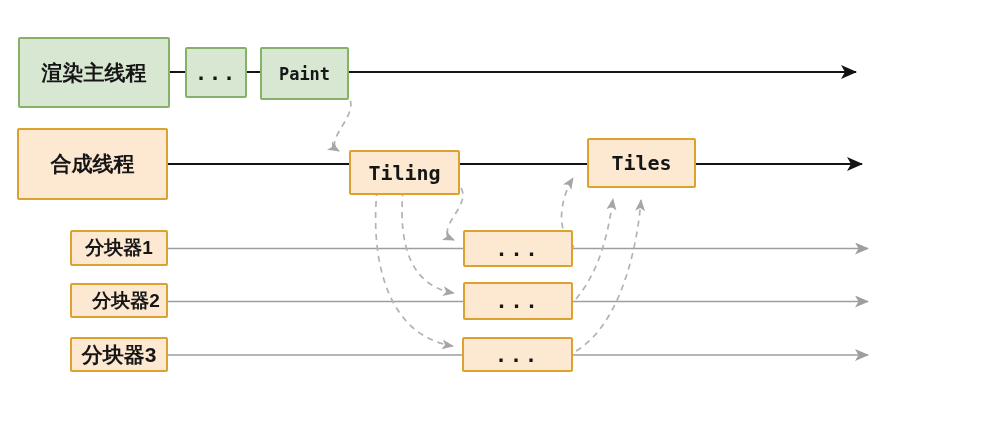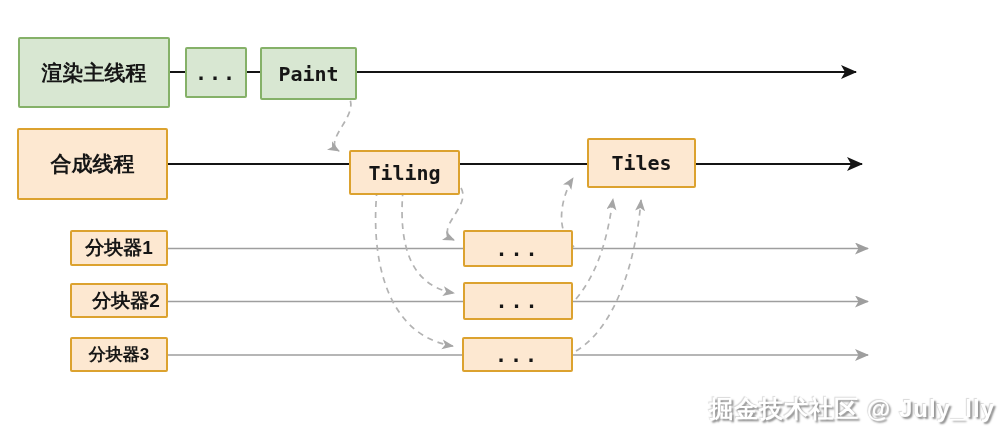--- a/index.html
+++ b/index.html
@@ -22,25 +22,25 @@
   .green{background:#d8e7d2;border:2px solid #85b168;}
   .orange{background:#fde8d1;border:2px solid #dca22f;}
   .cjk{font-family:"Liberation Sans", sans-serif;font-weight:600;}
   .mono{font-family:"DejaVu Sans Mono", monospace;font-weight:700;}
 
   
   #lane-main   {left:18px; top:37px; width:152px;height:71px;font-size:21px;}
   #lane-comp   {left:17px; top:128px;width:151px;height:72px;font-size:21px;}
   #lane-tiler1 {left:70px; top:230px;width:98px; height:36px;font-size:19px;font-weight:700;}
   #lane-tiler2 {left:70px; top:283px;width:98px; height:35px;font-size:19px;font-weight:700;padding-left:14px;}
-  #lane-tiler3 {left:70px; top:337px;width:98px; height:35px;font-size:17px;font-weight:700;}
+  #lane-tiler3 {left:70px; top:337px;width:98px; height:35px;font-size:21px;font-weight:700;}
 
   
   #box-dots-main {left:185px;top:47px; width:62px; height:51px;font-size:20px;letter-spacing:2px;}
-  #box-paint     {left:260px;top:47px; width:97px; height:53px;font-size:20px;}
+  #box-paint     {left:260px;top:47px; width:89px; height:53px;font-size:17px;}
   #box-tiling    {left:349px;top:150px;width:111px;height:45px;font-size:20px;}
   #box-tiles     {left:587px;top:138px;width:109px;height:50px;font-size:20px;}
   #box-dots-t1   {left:463px;top:230px;width:110px;height:37px;font-size:20px;letter-spacing:3px;}
   #box-dots-t2   {left:463px;top:282px;width:110px;height:38px;font-size:20px;letter-spacing:3px;}
   #box-dots-t3   {left:462px;top:337px;width:111px;height:35px;font-size:20px;letter-spacing:3px;}
 
   #watermark{
     position:absolute;
     left:700px;top:392px;width:295px;height:34px;
     display:flex;align-items:center;justify-content:flex-end;
@@ -103,14 +103,13 @@
   <div class="box orange cjk" id="lane-tiler3">分块器3</div>
 
   <div class="box green mono" id="box-dots-main">...</div>
   <div class="box green mono" id="box-paint">Paint</div>
   <div class="box orange mono" id="box-tiling">Tiling</div>
   <div class="box orange mono" id="box-tiles">Tiles</div>
   <div class="box orange mono" id="box-dots-t1">...</div>
   <div class="box orange mono" id="box-dots-t2">...</div>
   <div class="box orange mono" id="box-dots-t3">...</div>
 
-  <div id="watermark">掘金技术社区 @ July_lly</div>
 </div>
 
 </body></html>

